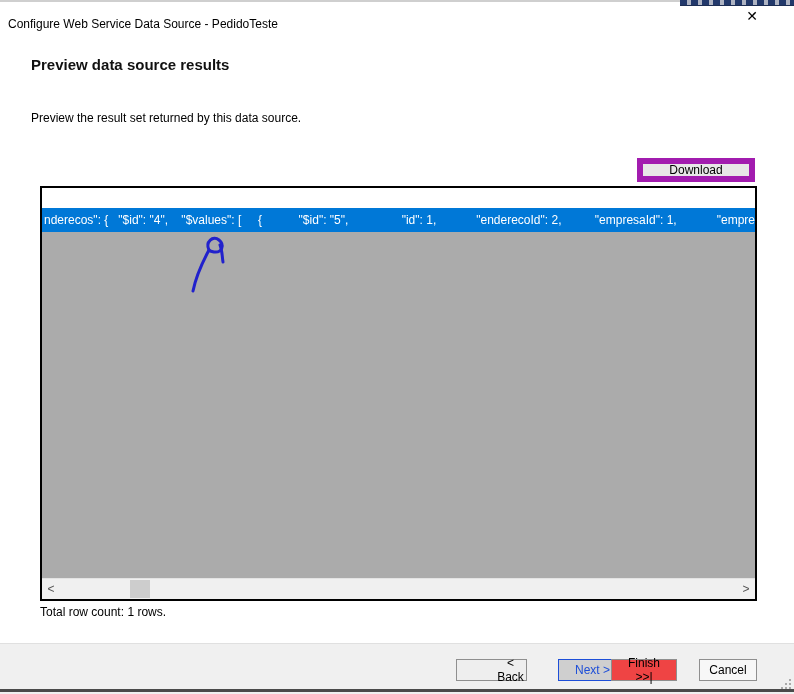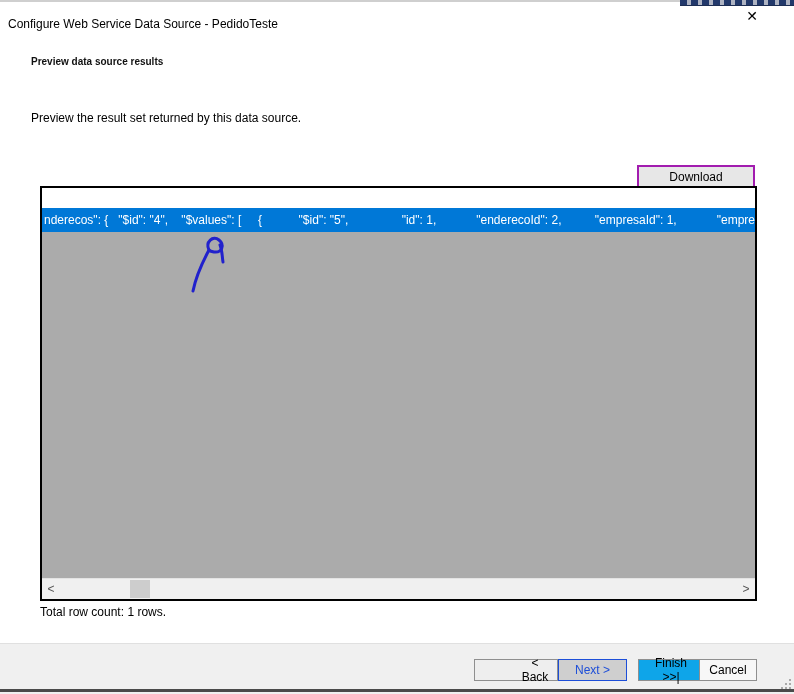--- a/index.html
+++ b/index.html
@@ -16,30 +16,30 @@
     background:repeating-linear-gradient(90deg,#22386a 0 7px,#aeb3c2 7px 11px);
     border-bottom:1px solid #1b2c52;
   }
   .titlebar{position:absolute;left:0;top:0;width:794px;height:32px;background:transparent;}
   .title-text{position:absolute;left:8px;top:17px;font-size:12px;color:#000;}
   .close-btn{
     position:absolute;left:738px;top:4px;width:28px;height:24px;
     display:flex;align-items:center;justify-content:center;
     font-size:14px;color:#000;cursor:pointer;
   }
-  .page-title{position:absolute;left:31px;top:56px;font-size:10px;font-weight:bold;color:#111;}
+  .page-title{position:absolute;left:31px;top:56px;font-size:15px;font-weight:bold;color:#111;}
   .page-subtitle{position:absolute;left:31px;top:99px;font-size:12px;color:#000;margin-top:12px;}
   .btn{
     box-sizing:border-box;font-family:"Liberation Sans",sans-serif;
     font-size:12px;color:#000;background:#eeeeee;border:1px solid #8f8f8f;
     display:flex;align-items:center;justify-content:center;cursor:pointer;
   }
   .download-btn{
     position:absolute;left:637px;top:158px;width:118px;height:24px;
-    background:#e7e7e7;border:2px solid #a21caf;margin-top:7px;
+    background:#e7e7e7;border:6px solid #a21caf;
   }
   .grid{
     position:absolute;left:40px;top:186px;width:717px;height:415px;
     box-sizing:border-box;border:2px solid #000;background:#ababab;
   }
   .grid-header{position:absolute;left:0;top:0;right:0;height:20px;background:#ffffff;}
   .grid-row-selected{
     position:absolute;left:0;top:20px;right:0;height:24px;background:#0078d7;
     color:#ffffff;font-size:12px;line-height:24px;white-space:pre;overflow:hidden;
     padding-left:2px;
@@ -56,23 +56,23 @@
   .scroll-arrow.left{left:0;}
   .scroll-arrow.right{right:0;}
   .scroll-thumb{position:absolute;left:88px;top:1px;width:20px;height:18px;background:#cdcdcd;cursor:pointer;}
   .annotation-svg{position:absolute;left:170px;top:233px;width:80px;height:74px;pointer-events:none;}
   .status-text{position:absolute;left:40px;top:605px;font-size:12px;color:#000000;}
   .footer{
     position:absolute;left:0;top:643px;width:794px;height:51px;
     background:#f0f0f0;border-top:1px solid #e0e0e0;box-sizing:border-box;
   }
   .footer .btn{position:absolute;top:15px;height:22px;}
-  .back-btn{left:474px;width:84px;padding-left:44px;}
+  .back-btn{left:456px;width:71px;padding-left:44px;}
   .next-btn{left:558px;width:69px;background:#cfcfcf;border:1px solid #1d4ed8;color:#1d4ed8;cursor:default;}
-  .finish-btn{left:638px;width:66px;background:#0ea5e9;}
+  .finish-btn{left:611px;width:66px;background:#ef4444;}
   .cancel-btn{left:699px;width:58px;background:#f7f7f7;}
   .bottom-edge{position:absolute;left:0;top:689px;width:794px;height:3px;background:#4a4a4a;}
   .resize-grip{
     position:absolute;left:781px;top:678px;width:11px;height:11px;cursor:nwse-resize;
     background:
       radial-gradient(circle at 9px 2px,#a9a9a9 1.2px,transparent 1.3px),
       radial-gradient(circle at 9px 6px,#a9a9a9 1.2px,transparent 1.3px),
       radial-gradient(circle at 5px 6px,#a9a9a9 1.2px,transparent 1.3px),
       radial-gradient(circle at 9px 10px,#a9a9a9 1.2px,transparent 1.3px),
       radial-gradient(circle at 5px 10px,#a9a9a9 1.2px,transparent 1.3px),

